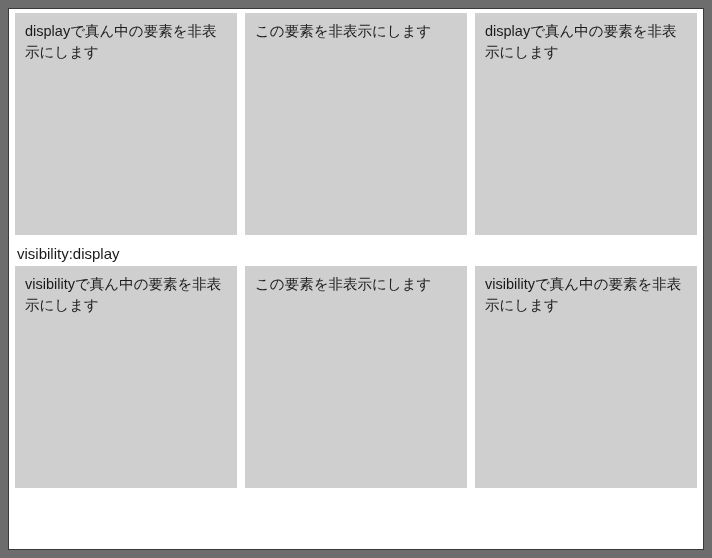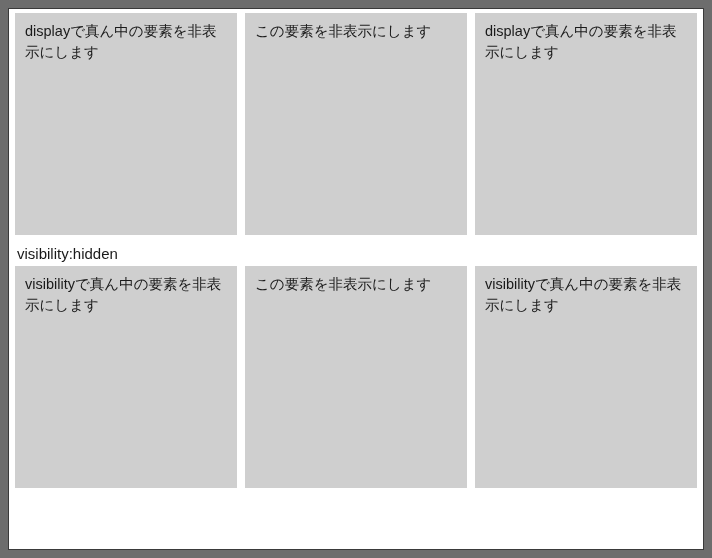--- a/index.html
+++ b/index.html
@@ -45,20 +45,20 @@
 <body>
 
 <div class="page">
 
   <div class="row">
     <div class="box">displayで真ん中の要素を非表示にします</div>
     <div class="box">この要素を非表示にします</div>
     <div class="box">displayで真ん中の要素を非表示にします</div>
   </div>
 
-  <div class="section-heading">visibility:hidden</div>
+  <div class="section-heading">visibility:display</div>
   <div class="row">
     <div class="box">visibilityで真ん中の要素を非表示にします</div>
     <div class="box">この要素を非表示にします</div>
     <div class="box">visibilityで真ん中の要素を非表示にします</div>
   </div>
 
 </div>
 
 </body></html>

